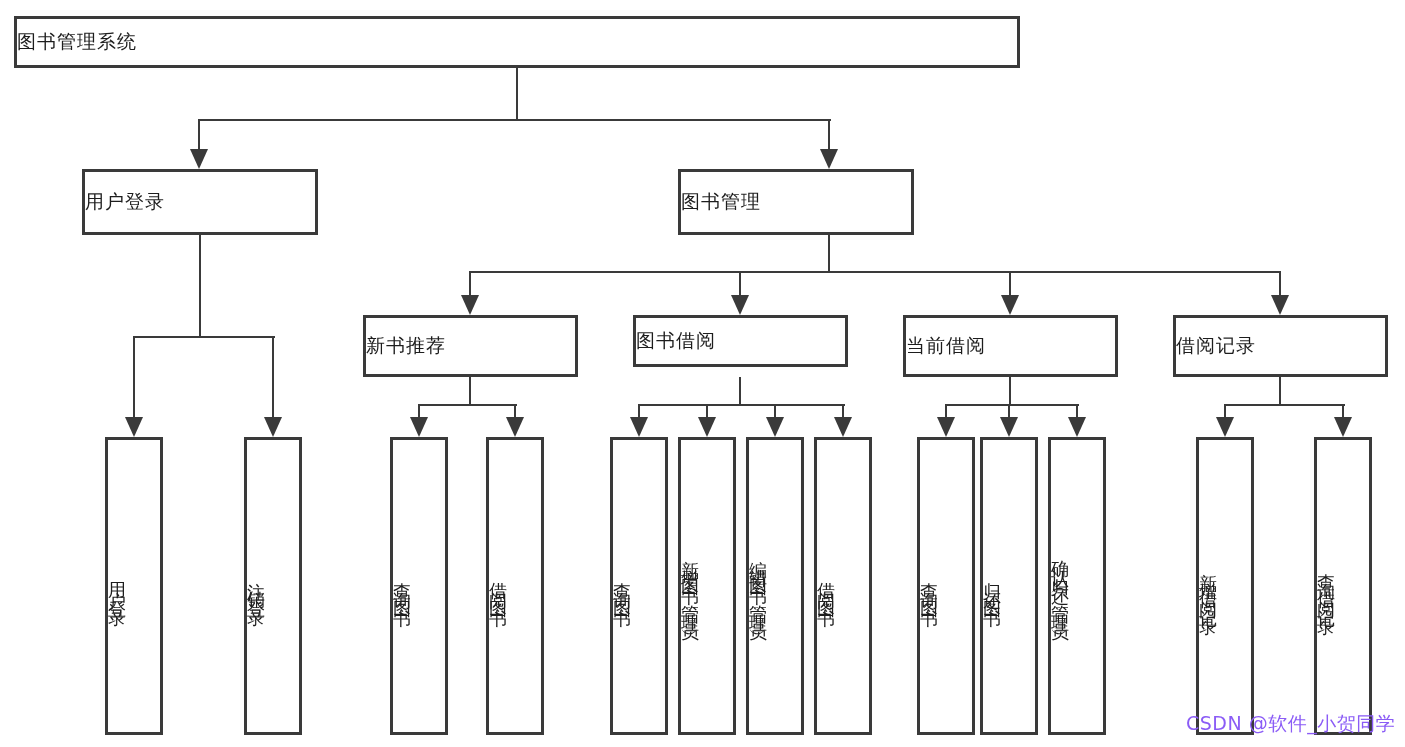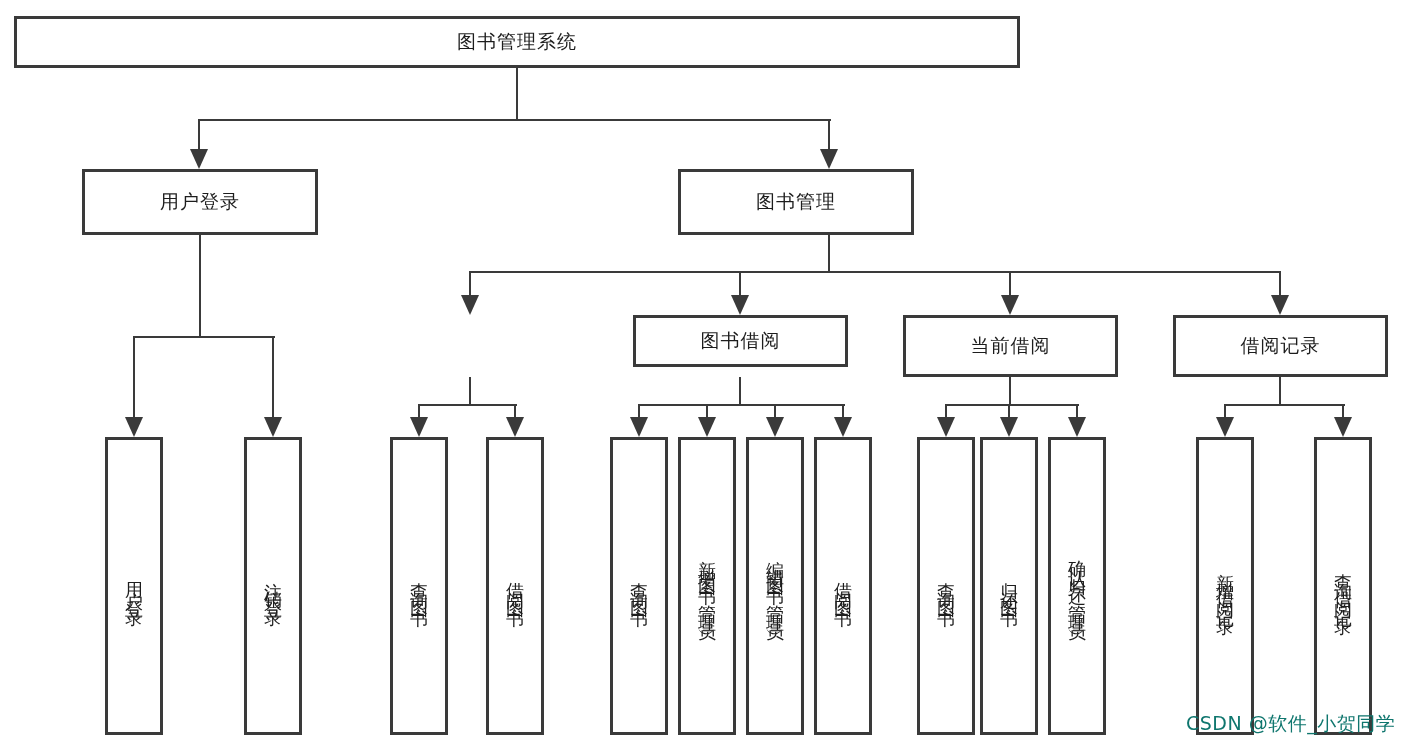--- a/index.html
+++ b/index.html
@@ -11,21 +11,21 @@
     font-family: "DejaVu Sans", "Liberation Sans", sans-serif;
     overflow: hidden;
   }
   .box {
     position: absolute;
     box-sizing: border-box;
     border: 3px solid #3a3a3a;
     background: #ffffff;
     display: flex;
     align-items: center;
-    justify-content: center;
+    justify-content: flex-start;
     color: #1d1d1d;
   }
   .hbox span {
     font-size: 19px;
     letter-spacing: 1px;
     white-space: nowrap;
   }
   .vbox { z-index: 2; }
   .vtext {
     writing-mode: vertical-rl;
@@ -49,41 +49,44 @@
     border-right: 9px solid transparent;
     border-top: 20px solid #3a3a3a;
     z-index: 1;
   }
   .watermark {
     position: absolute;
     left: 1186px;
     top: 711px;
     font-size: 19px;
     letter-spacing: 0.5px;
-    color: #0f766e;
+    color: #8b5cf6;
     white-space: nowrap;
     z-index: 10;
   }
 </style>
 </head>
 <body>
 
 <div class="canvas">
 
   <div class="box hbox" style="left:14px; top:16px; width:1006px; height:52px;">
     <span>图书管理系统</span>
   </div>
 
   <div class="box hbox" style="left:82px; top:169px; width:236px; height:66px;">
     <span>用户登录</span>
   </div>
   <div class="box hbox" style="left:678px; top:169px; width:236px; height:66px;">
     <span>图书管理</span>
   </div>
 
+  <div class="box hbox" style="left:363px; top:315px; width:215px; height:62px;">
+    <span>新书推荐</span>
+  </div>
   <div class="box hbox" style="left:633px; top:315px; width:215px; height:52px;">
     <span>图书借阅</span>
   </div>
   <div class="box hbox" style="left:1173px; top:315px; width:215px; height:62px;">
     <span>借阅记录</span>
   </div>
   <div class="box hbox" style="left:903px; top:315px; width:215px; height:62px;">
     <span>当前借阅</span>
   </div>
 

